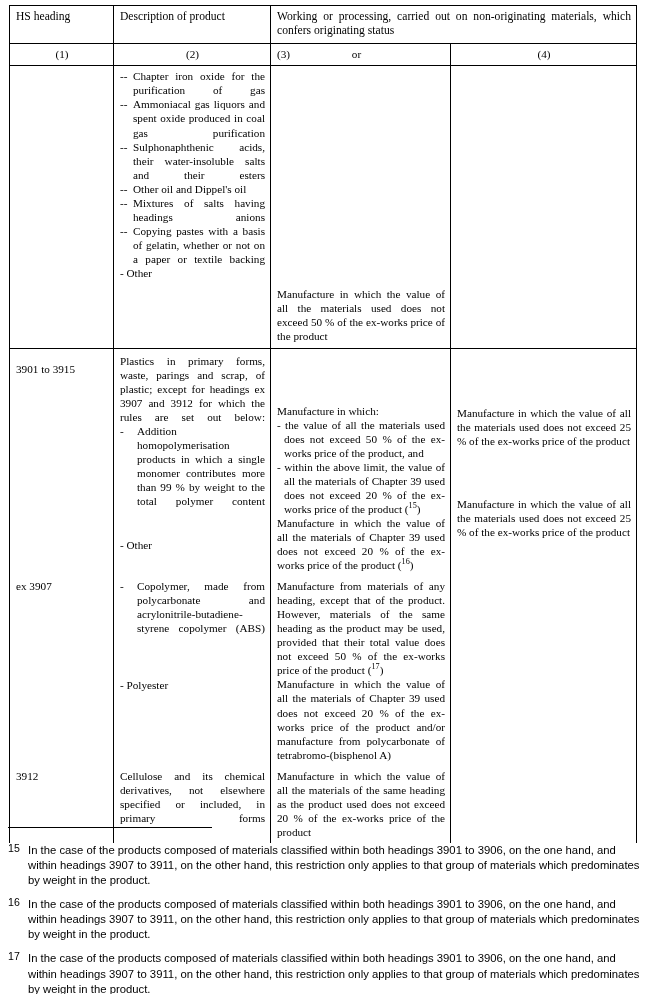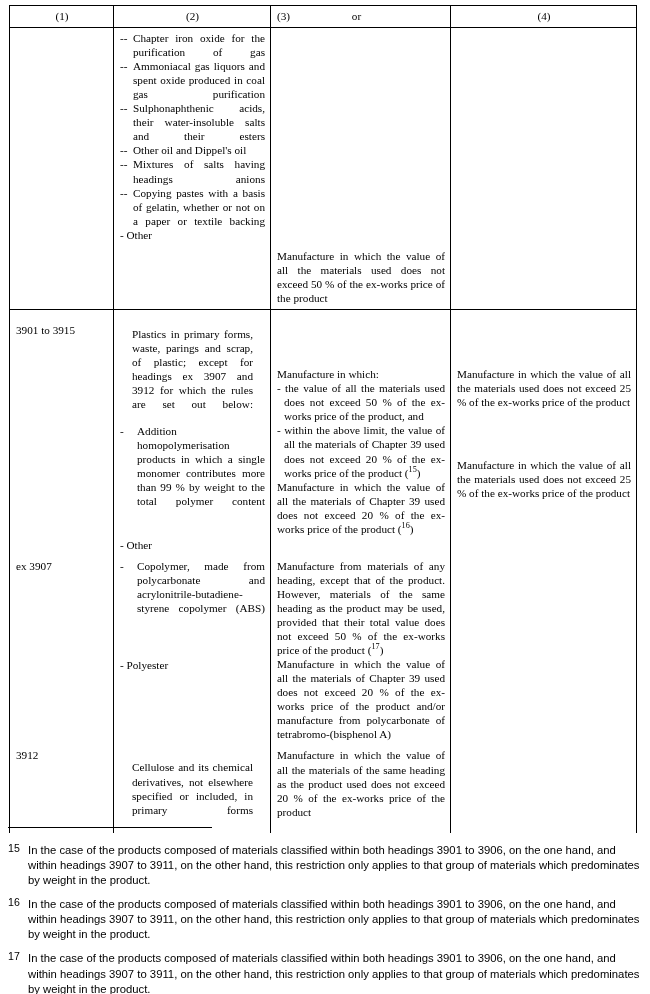--- a/index.html
+++ b/index.html
@@ -92,21 +92,21 @@
 
   .plain-p { margin: 0; }
 
   
   .jp {
     margin: 0;
     text-align: justify;
     text-align-last: left;
   }
   .jp-spread {
-    margin: 12px;
+    margin: 0;
     text-align: justify;
     text-align-last: justify;
   }
 
   sup.fn {
     font-size: 8.2px;
     vertical-align: super;
     line-height: 0;
   }
   .spacer-l  { height: 30px; }
@@ -148,20 +148,31 @@
 
 <table class="doc-table">
   <colgroup>
     <col class="c1">
       <col class="c2">
       <col class="c3">
       <col class="c4">
   </colgroup>
 
   <tbody>
+      <tr class="hdr">
+    <td>
+      <div class="cellpad-hdr">HS heading</div>
+    </td>
+    <td>
+      <div class="cellpad-hdr">Description of product</div>
+    </td>
+    <td colspan="2">
+      <div class="cellpad-hdr just">Working or processing, carried out on non-originating materials, which confers originating status</div>
+    </td>
+  </tr>
 
   <tr class="numrow">
     <td>
       <div class="cellpad ctr">(1)</div>
     </td>
     <td>
       <div class="cellpad ctr">(2)</div>
     </td>
     <td>
       <div class="cellpad" style="position:relative;">
@@ -209,21 +220,21 @@
       <div class="cellpad" style="padding-top:5px;">
         <p class="jp-spread">Plastics in primary forms, waste, parings and scrap, of plastic; except for headings ex 3907 and 3912 for which the rules are set out below:</p>
         <ul class="dashlist">
           <li class="spread" style="padding-left:17px;"><span class="marker">-</span><span>Addition homopolymerisation products in which a single monomer contributes more than 99 % by weight to the total polymer content</span></li>
         </ul>
         <div class="spacer-l"></div>
         <p class="plain-p">- Other</p>
       </div>
     </td>
     <td>
-      <div class="cellpad" style="padding-top:57px;">
+      <div class="cellpad" style="padding-top:31px;margin-top:24px;">
         <p class="plain-p">Manufacture in which:</p>
         <p class="jp" style="padding-left:7px; text-indent:-7px;">- the value of all the materials used does not exceed 50 % of the ex-works price of the product, and</p>
         <p class="jp" style="padding-left:7px; text-indent:-7px;"><span>- within the above limit, the value of all the materials of Chapter 39 used does not exceed 20 % of the ex-works price of the product</span> (<sup class="fn">15</sup>)</p>
         <p class="jp"><span>Manufacture in which the value of all the materials of Chapter 39 used does not exceed 20 % of the ex-works price of the product</span> (<sup class="fn">16</sup>)</p>
       </div>
     </td>
     <td>
       <div class="cellpad" style="padding-top:57px;">
         <p class="jp">Manufacture in which the value of all the materials used does not exceed 25 % of the ex-works price of the product</p>
         <div class="spacer-l"></div>

